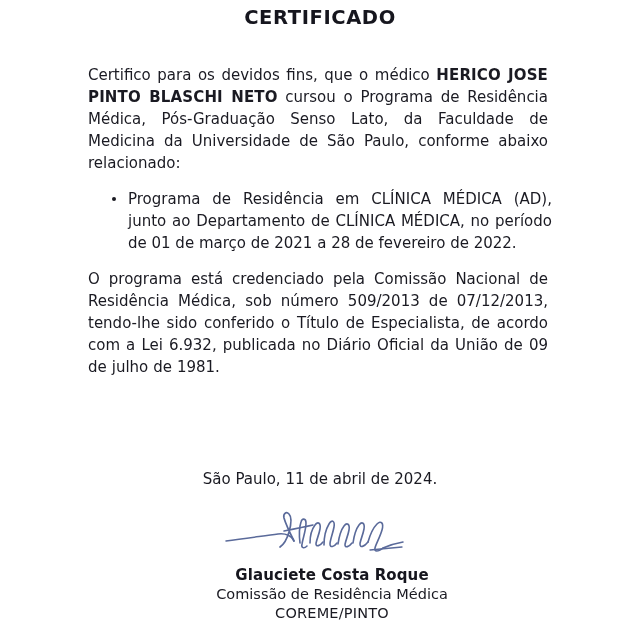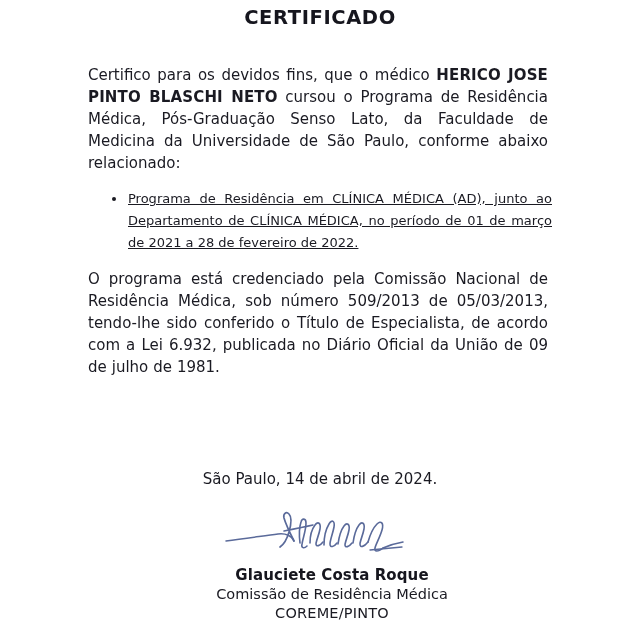--- a/index.html
+++ b/index.html
@@ -64,27 +64,26 @@
   }
 
   
   .bullet-list {
     margin: 0 0 14px 0;
     padding: 0;
     list-style: none;
   }
   .bullet-item {
     position: relative;
-    font-size: 13px;
+    font-size: 15px;
     line-height: 22px;
     text-align: justify;
     text-justify: inter-word;
     padding-left: 40px;
     color: #1a1a22;
-    text-decoration: underline;
   }
   .bullet-item .dot {
     position: absolute;
     left: 24px;
     top: 8.5px;
     width: 4px;
     height: 4px;
     border-radius: 50%;
     background: #1a1a22;
   }
@@ -160,25 +159,25 @@
     </p>
 
     <ul class="bullet-list">
       <li class="bullet-item">
         <span class="dot"></span>
         <span>Programa de Residência em CLÍNICA MÉDICA (AD), junto ao Departamento de CLÍNICA MÉDICA, no período de 01 de março de 2021 a 28 de fevereiro de 2022.</span>
       </li>
     </ul>
 
 
-    <p class="para">O programa está credenciado pela Comissão Nacional de Residência Médica, sob número 509/2013 de 05/03/2013, tendo-lhe sido conferido o Título de Especialista, de acordo com a Lei 6.932, publicada no Diário Oficial da União de 09 de julho de 1981.</p>
+    <p class="para">O programa está credenciado pela Comissão Nacional de Residência Médica, sob número 509/2013 de 07/12/2013, tendo-lhe sido conferido o Título de Especialista, de acordo com a Lei 6.932, publicada no Diário Oficial da União de 09 de julho de 1981.</p>
 
   </div>
 
-  <div class="place-date">São Paulo, 14 de abril de 2024.</div>
+  <div class="place-date">São Paulo, 11 de abril de 2024.</div>
 
   <div class="signature-wrap">
     <svg class="signature-svg" viewBox="0 0 200 52" xmlns="http://www.w3.org/2000/svg">
       <g fill="none" stroke="#5a6a9a" stroke-linecap="round" stroke-linejoin="round">
         <path d="M6 36 C 26 33, 44 31, 58 29 C 66 28, 72 31, 74 36" stroke-width="1.5"></path>
         <path d="M74 36 C 70 28, 66 20, 64 13 C 63 9, 66 6, 69 9
                  C 72 12, 71 20, 69 27 C 67 34, 63 40, 60 42" stroke-width="1.7"></path>
         <path d="M64 26 C 74 24, 84 22, 93 20" stroke-width="1.5"></path>
         <path d="M80 38 C 79 30, 79 23, 81 17 C 82 13, 86 13, 86 18
                  C 86 25, 83 33, 82 39 C 81 43, 84 44, 87 41" stroke-width="1.6"></path>

